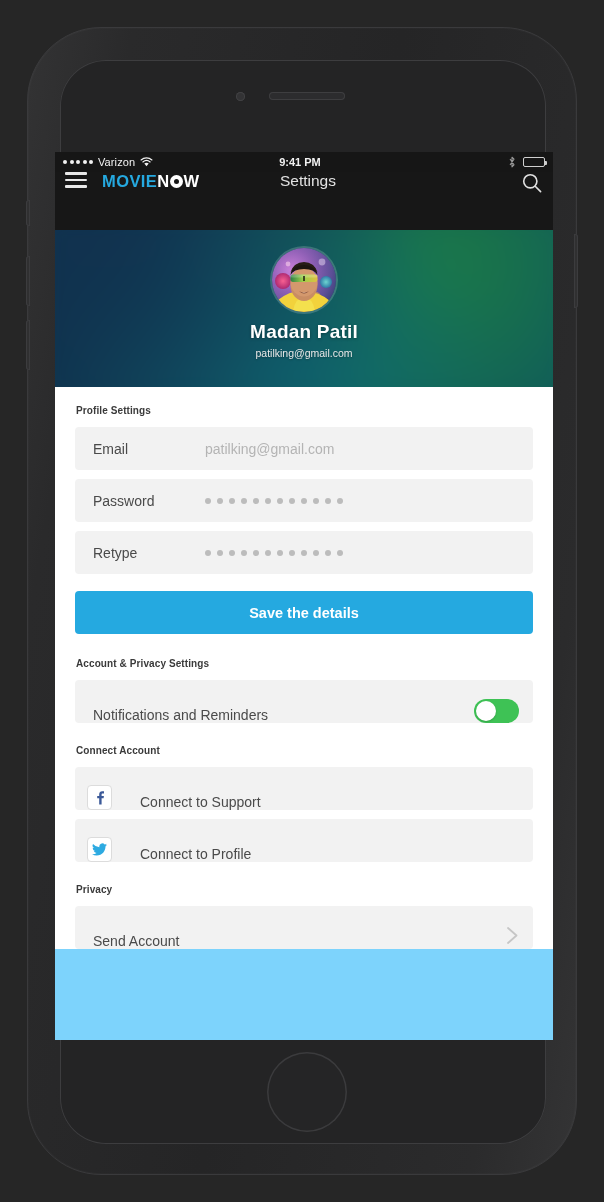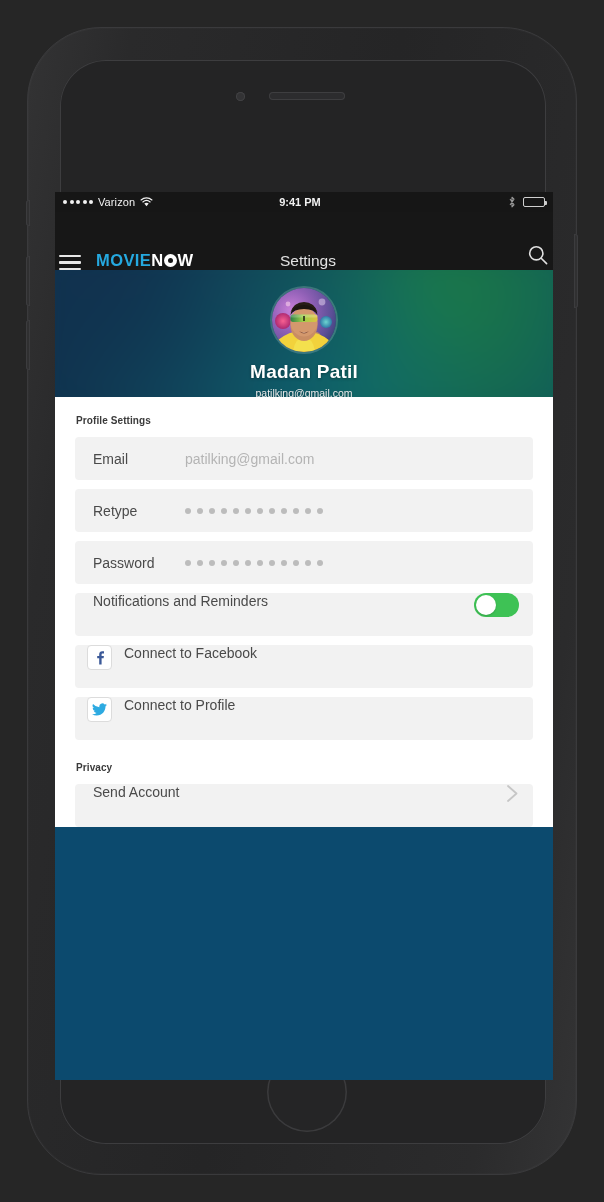--- a/index.html
+++ b/index.html
@@ -44,21 +44,21 @@
   }
   #home-button{
     position:absolute; left:239px; top:1024px; width:80px; height:80px;
     border-radius:50%; background:#252526; box-shadow:inset 0 0 0 1.5px #3b3b3d;
   }
 
   
   #screen{
     position:absolute; left:55px; top:152px;
     width:498px; height:888px;
-    background:#0c4a6e; overflow:hidden;margin-top:40px;
+    background:#7dd3fc; overflow:hidden;
   }
 
   
   #status-bar{
     height:20px; background:#161616; color:#f2f2f2;
     display:flex; align-items:center; padding:0 8px;
     font-size:11px; position:relative;
   }
   #status-left{ display:flex; align-items:center; gap:5px; }
   #signal-dots{ display:flex; gap:2.5px; align-items:center; }
@@ -75,21 +75,21 @@
   }
   #battery-icon::after{
     content:""; position:absolute; right:-3px; top:3px; width:2px; height:4px;
     background:#cfcfcf; border-radius:0 1px 1px 0;
   }
   #battery-level{ height:100%; background:#f2f2f2; border-radius:1px; }
 
   
   #nav-bar{
     height:58px; background:#171717;
-    display:flex; align-items:flex-end; padding:0 4px; position:relative;
+    display:flex; align-items:flex-start; padding:0 10px; position:relative;
   }
   #hamburger-menu{ width:22px; display:flex; flex-direction:column; gap:4px; cursor:pointer;}
   #hamburger-menu span{ display:block; height:2.5px; background:#e8e8e8; border-radius:1px; }
   #app-logo{
     margin-left:15px; font-size:16.5px; font-weight:bold; letter-spacing:.4px;
     display:flex; align-items:center;
   }
   .logo-movie{ color:#25a9e0; }
   .logo-n, .logo-w{ color:#ffffff; }
   .logo-o{
@@ -102,21 +102,21 @@
     border-radius:50%; background:#171717;
   }
   #nav-title{
     position:absolute; left:8px; right:0; text-align:center;
     color:#e3e3e3; font-size:15.5px; pointer-events:none;
   }
   #search-icon-btn{ margin-left:auto; position:relative; z-index:2; cursor:pointer; }
 
   
   #profile-banner{
-    height:127px; position:relative; overflow:hidden;
+    height:157px; position:relative; overflow:hidden;
     background:#0d3a52;
   }
   #profile-banner::before{
     content:""; position:absolute; inset:-40px;
     background:
       radial-gradient(circle at 14% 22%, #11324f 0%, rgba(17,50,79,0) 58%),
       radial-gradient(circle at 46% 78%, #0e6a74 0%, rgba(14,106,116,0) 62%),
       radial-gradient(circle at 74% 34%, #1b7a46 0%, rgba(27,122,70,0) 58%),
       radial-gradient(circle at 93% 70%, #0b4f63 0%, rgba(11,79,99,0) 60%),
       radial-gradient(circle at 60% 12%, #134b5e 0%, rgba(19,75,94,0) 55%),
@@ -142,38 +142,38 @@
   
   #content{ padding:18px 20px 0 20px; background:#fff; }
   .section-heading{
     font-size:10px; font-weight:bold; color:#3a3a3a;
     margin:0 0 11px 1px; letter-spacing:.1px;
   }
   .section-heading.spaced{ margin-top:22px; }
 
   .field-row{
     background:#f2f2f2; border-radius:4px; height:43px;
-    display:flex; align-items:center; margin-bottom:9px;
+    display:flex; align-items:center; margin-bottom:9px;gap:20px;
   }
   .field-label{ width:110px; padding-left:18px; font-size:14px; color:#4a4a4a; }
   .field-value{ font-size:14px; color:#b4b4b4; }
   .dots{ display:flex; gap:6px; align-items:center; }
   .dots i{ width:6px; height:6px; border-radius:50%; background:#bcbcbc; display:block; }
 
   #save-details-button{
     width:100%; height:43px; background:#25a9e0; border:none; border-radius:4px;
     color:#fff; font-size:14.5px; font-weight:bold;
     font-family:"Liberation Sans", sans-serif; cursor:pointer;
     margin-top:8px; margin-bottom:2px;
   }
 
   .setting-row{
     background:#f2f2f2; border-radius:4px; height:43px;
-    display:flex; align-items:flex-start; padding:0 14px 0 18px;
-    margin-bottom:9px; cursor:pointer;
+    display:flex; align-items:flex-end; padding:0 14px 0 18px;
+    margin-bottom:9px; cursor:pointer;gap:16px;
   }
   .setting-row .row-label{ font-size:14px; color:#4a4a4a; }
 
   #notifications-toggle{
     margin-left:auto; width:45px; height:24px; border-radius:12px;
     background:#3ec255; position:relative; cursor:pointer;
   }
   #notifications-toggle .knob{
     position:absolute; left:2px; top:2px; width:20px; height:20px;
     border-radius:50%; background:#fff; box-shadow:0 1px 2px rgba(0,0,0,.18);
@@ -315,74 +315,77 @@
 
     
     <div class="section-heading">Profile Settings</div>
 
     <div class="field-row">
       <div class="field-label">Email</div>
       <div class="field-value">patilking@gmail.com</div>
     </div>
 
     <div class="field-row">
+      <div class="field-label">Password</div>
+      <div class="dots">
+          <i></i>
+          <i></i>
+          <i></i>
+          <i></i>
+          <i></i>
+          <i></i>
+          <i></i>
+          <i></i>
+          <i></i>
+          <i></i>
+          <i></i>
+          <i></i>
+        </div>
+    </div>
+
+    <div class="field-row">
       <div class="field-label">Retype</div>
       <div class="dots">
           <i></i>
           <i></i>
           <i></i>
           <i></i>
           <i></i>
           <i></i>
           <i></i>
           <i></i>
           <i></i>
           <i></i>
           <i></i>
           <i></i>
         </div>
     </div>
 
-    <div class="field-row">
-      <div class="field-label">Password</div>
-      <div class="dots">
-          <i></i>
-          <i></i>
-          <i></i>
-          <i></i>
-          <i></i>
-          <i></i>
-          <i></i>
-          <i></i>
-          <i></i>
-          <i></i>
-          <i></i>
-          <i></i>
-        </div>
-    </div>
-
+    <button id="save-details-button">Save the details</button>
 
     
+    <div class="section-heading spaced">Account &amp; Privacy Settings</div>
 
     <div class="setting-row">
       <span class="row-label">Notifications and Reminders</span>
       <div id="notifications-toggle">
         <span class="knob"></span>
       </div>
     </div>
 
     
+    <div class="section-heading spaced">Connect Account</div>
 
     <div class="setting-row social-row">
       <span class="social-icon">
         <svg width="15" height="15" viewBox="0 0 15 15">
           <path d="M9.6 14.4 V8.3 h2 l.3-2.3 H9.6 V4.5 c0-.67.2-1.12 1.15-1.12 H12 V1.3 A16 16 0 0 0 10.2 1.2 c-1.8 0-3 1.1-3 3.1 V6 H5.2 v2.3 h2 v6.1 Z" fill="#3b5998"></path>
         </svg>
       </span>
-      <span class="row-label">Connect to Facebook</span>
+      <span class="row-label">Connect to Support</span>
     </div>
 
     <div class="setting-row social-row">
       <span class="social-icon">
         <svg width="15" height="13" viewBox="0 0 16 13">
           <path d="M16 1.54 a6.4 6.4 0 0 1-1.88.52 A3.3 3.3 0 0 0 15.56.24 a6.6 6.6 0 0 1-2.08.8 A3.28 3.28 0 0 0 7.9 4.03 A9.3 9.3 0 0 1 1.11.6 a3.28 3.28 0 0 0 1.02 4.38 A3.25 3.25 0 0 1 .64 4.57 v.04 a3.28 3.28 0 0 0 2.63 3.22 a3.3 3.3 0 0 1-1.48.06 a3.28 3.28 0 0 0 3.06 2.28 A6.59 6.59 0 0 1 0 11.52 a9.29 9.29 0 0 0 5.03 1.47 c6.04 0 9.34-5 9.34-9.34 l-.01-.43 A6.66 6.66 0 0 0 16 1.54 Z" fill="#2daae1"></path>
         </svg>
       </span>
       <span class="row-label">Connect to Profile</span>
     </div>

